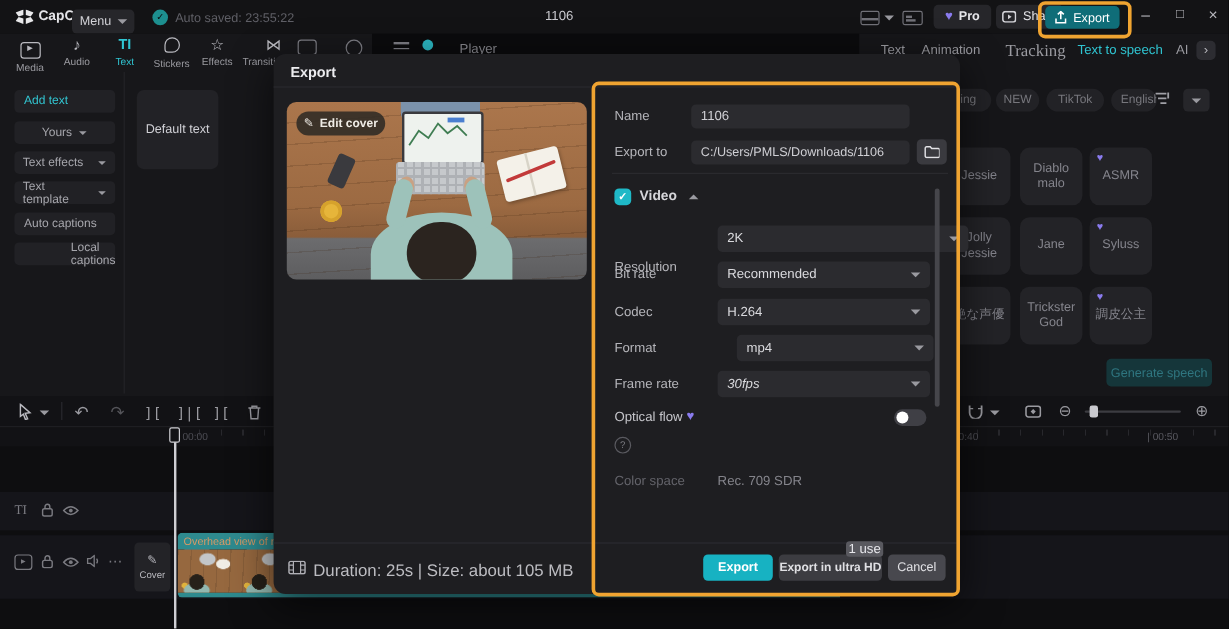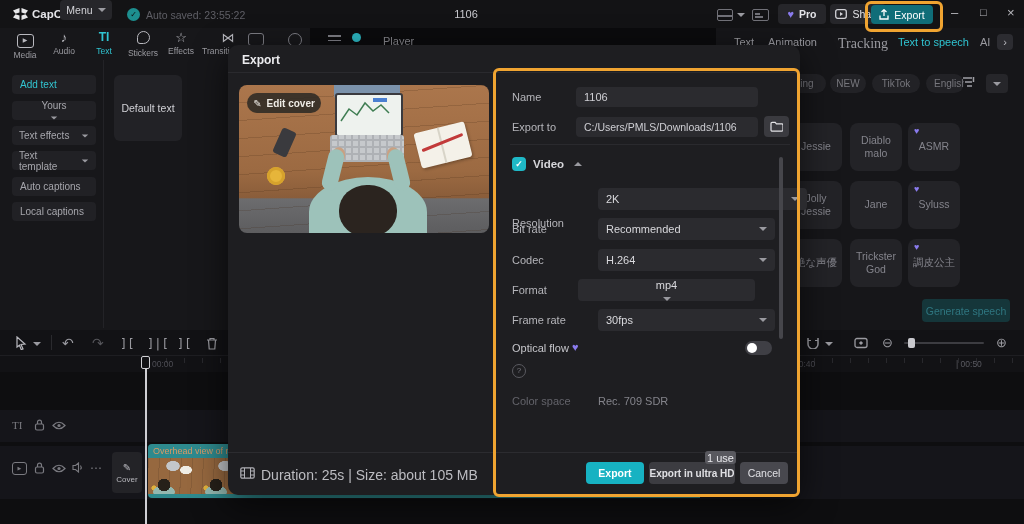--- a/index.html
+++ b/index.html
@@ -32,21 +32,21 @@
 <div id="app">
 
   <div class="ab" style="left:0;top:0;width:1024px;height:28px;background:#131315;"></div>
   <svg class="ab" style="left:13px;top:8px;" width="15" height="12" viewBox="0 0 15 12">
     <polygon points="0,2.5 6.5,0 6.5,4.5 2.5,5.8" fill="#e8e8ea"></polygon>
     <polygon points="15,2.5 8.5,0 8.5,4.5 12.5,5.8" fill="#e8e8ea"></polygon>
     <polygon points="0,9.5 6.5,12 6.5,7.5 2.5,6.2" fill="#e8e8ea"></polygon>
     <polygon points="15,9.5 8.5,12 8.5,7.5 12.5,6.2" fill="#e8e8ea"></polygon>
   </svg>
   <span class="ab" style="left:32px;top:8px;font-size:11.5px;font-weight:bold;color:#e4e4e8;">CapCut</span>
-  <div class="ab pill" style="left:60px;top:0;width:52px;height:20px;background:#26262a;">
+  <div class="ab pill" style="left:60px;top:8px;width:52px;height:20px;background:#26262a;">
     <span style="font-size:10.5px;color:#d2d2d7;">Menu</span>
     <span class="caret"></span>
   </div>
   <div class="ab" style="left:127px;top:8px;width:13px;height:13px;border-radius:50%;background:#1d8f8f;color:#0b0b0d;font-size:8px;text-align:center;line-height:13px;">✓</div>
   <span class="ab" style="left:146px;top:9px;font-size:10.5px;color:#5f5f66;">Auto saved: 23:55:22</span>
   <div class="ab" style="left:410px;top:8px;width:112px;text-align:center;font-size:11px;color:#c9c9ce;">1106</div>
 
   <div class="ab" style="left:717px;top:9px;width:14px;height:10px;border:1.5px solid #717178;border-radius:2px;">
     <div style="position:absolute;left:0;right:0;top:5px;height:1.5px;background:#717178;"></div>
   </div>
@@ -110,37 +110,37 @@
     <div style="height:1.5px;background:#7c7c83;margin-top:1px;"></div>
       <div style="height:1.5px;background:#7c7c83;margin-top:3px;"></div>
   </div>
   <div class="ab" style="left:352px;top:33px;width:9px;height:9px;border-radius:50%;background:#2bb3be;"></div>
 
   <div class="ab" style="left:103px;top:60px;width:1px;height:268px;background:#232327;"></div>
 
   <div class="ab pill" style="left:12px;top:75px;width:84px;height:19px;background:#212125;justify-content:flex-start;padding-left:8px;box-sizing:border-box;">
     <span style="font-size:10px;color:#32c6d2;">Add text</span>
   </div>
-  <div class="ab pill" style="left:12px;top:101px;width:84px;height:19px;background:#212125;justify-content:flex-end;padding:0 7px;box-sizing:border-box;flex-direction:column;">
+  <div class="ab pill" style="left:12px;top:101px;width:84px;height:19px;background:#212125;justify-content:center;padding:0 7px;box-sizing:border-box;">
     <span style="font-size:10px;color:#a6a6ac;">Yours</span>
     <span class="caret" style="transform:scale(.8);"></span>
   </div>
   <div class="ab pill" style="left:12px;top:126px;width:84px;height:19px;background:#212125;justify-content:space-between;padding:0 7px;box-sizing:border-box;">
     <span style="font-size:10px;color:#a6a6ac;">Text effects</span>
     <span class="caret" style="transform:scale(.8);"></span>
   </div>
   <div class="ab pill" style="left:12px;top:151px;width:84px;height:19px;background:#212125;justify-content:space-between;padding:0 7px;box-sizing:border-box;">
     <span style="font-size:10px;color:#a6a6ac;">Text template</span>
     <span class="caret" style="transform:scale(.8);"></span>
   </div>
   <div class="ab pill" style="left:12px;top:177px;width:84px;height:19px;background:#212125;justify-content:flex-start;padding-left:8px;box-sizing:border-box;">
     <span style="font-size:10px;color:#a6a6ac;">Auto captions</span>
   </div>
   <div class="ab pill" style="left:12px;top:202px;width:84px;height:19px;background:#212125;justify-content:flex-start;padding-left:8px;box-sizing:border-box;">
-    <span style="font-size:10px;color:#a6a6ac;">Local captions</span>
+    <span style="font-size:10px;color:#a6a6ac;margin-left:39px;">Local captions</span>
   </div>
 
   <div class="ab" style="left:114px;top:75px;width:68px;height:66px;background:#222226;border-radius:6px;display:flex;align-items:center;justify-content:center;">
     <span style="font-size:10.5px;color:#d0d0d5;">Default text</span>
   </div>
 
   <span class="ab" style="left:383px;top:35px;font-size:11px;color:#85858b;">Player</span>
 
   <div class="ab" style="left:716px;top:28px;width:308px;height:302px;background:#161619;"></div>
   <span class="ab" style="left:734px;top:36px;font-size:11px;color:#9a9aa0;">Text</span>
@@ -356,26 +356,26 @@
     <div class="ab dd" style="left:370px;top:173px;width:177px;box-sizing:border-box;">
       <span class="val">Recommended</span>
       <span class="caret"></span>
     </div>
     <span class="ab lbl" style="left:284px;top:209px;">Codec</span>
     <div class="ab dd" style="left:370px;top:204px;width:177px;box-sizing:border-box;">
       <span class="val">H.264</span>
       <span class="caret"></span>
     </div>
     <span class="ab lbl" style="left:284px;top:239px;">Format</span>
-    <div class="ab dd" style="left:350px;top:234px;width:177px;box-sizing:border-box;flex-direction:column;">
+    <div class="ab dd" style="left:386px;top:234px;width:164px;box-sizing:border-box;">
       <span class="val">mp4</span>
       <span class="caret"></span>
     </div>
     <span class="ab lbl" style="left:284px;top:269px;">Frame rate</span>
-    <div class="ab dd" style="left:370px;top:264px;width:177px;box-sizing:border-box;">
+    <div class="ab dd" style="left:370px;top:264px;width:177px;box-sizing:border-box;font-style:italic;">
       <span class="val">30fps</span>
       <span class="caret"></span>
     </div>
 
     <span class="ab" style="left:284px;top:297px;font-size:11px;color:#c6c6cb;">Optical flow</span>
     <span class="ab" style="left:344px;top:296px;color:#8a7bee;font-size:11px;">♥</span>
     <div class="ab" style="left:517px;top:296px;width:27px;height:14px;background:#3f3f45;border-radius:7px;">
       <div style="position:absolute;left:2px;top:2px;width:10px;height:10px;background:#fff;border-radius:50%;"></div>
     </div>
     <div class="ab" style="left:284px;top:319px;width:12px;height:12px;border:1px solid #5a5a60;border-radius:50%;color:#7a7a80;font-size:8px;text-align:center;line-height:12px;">

